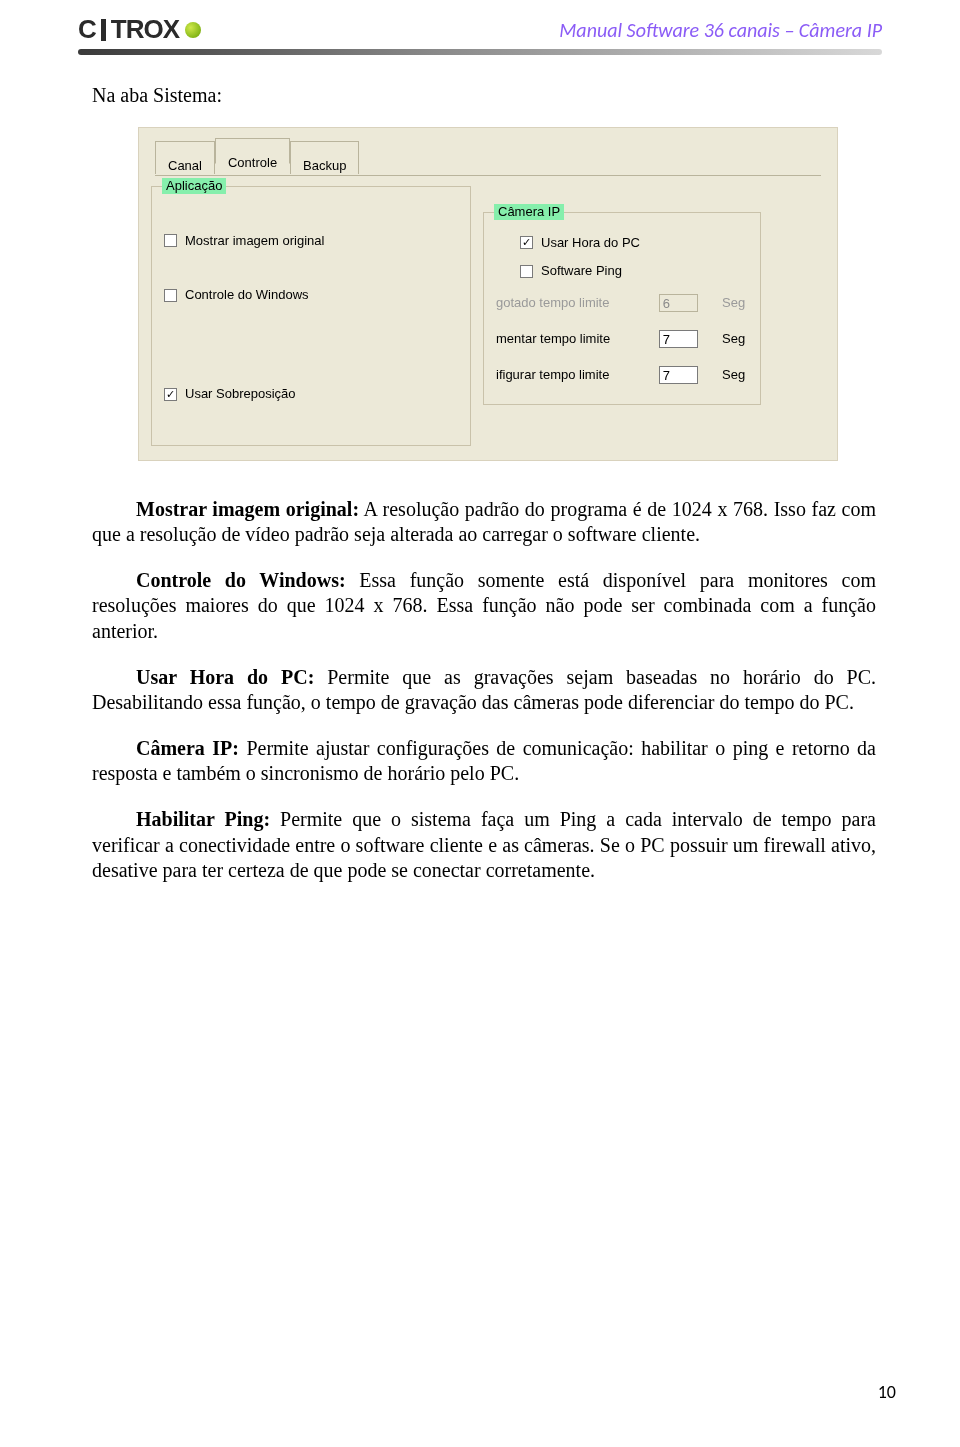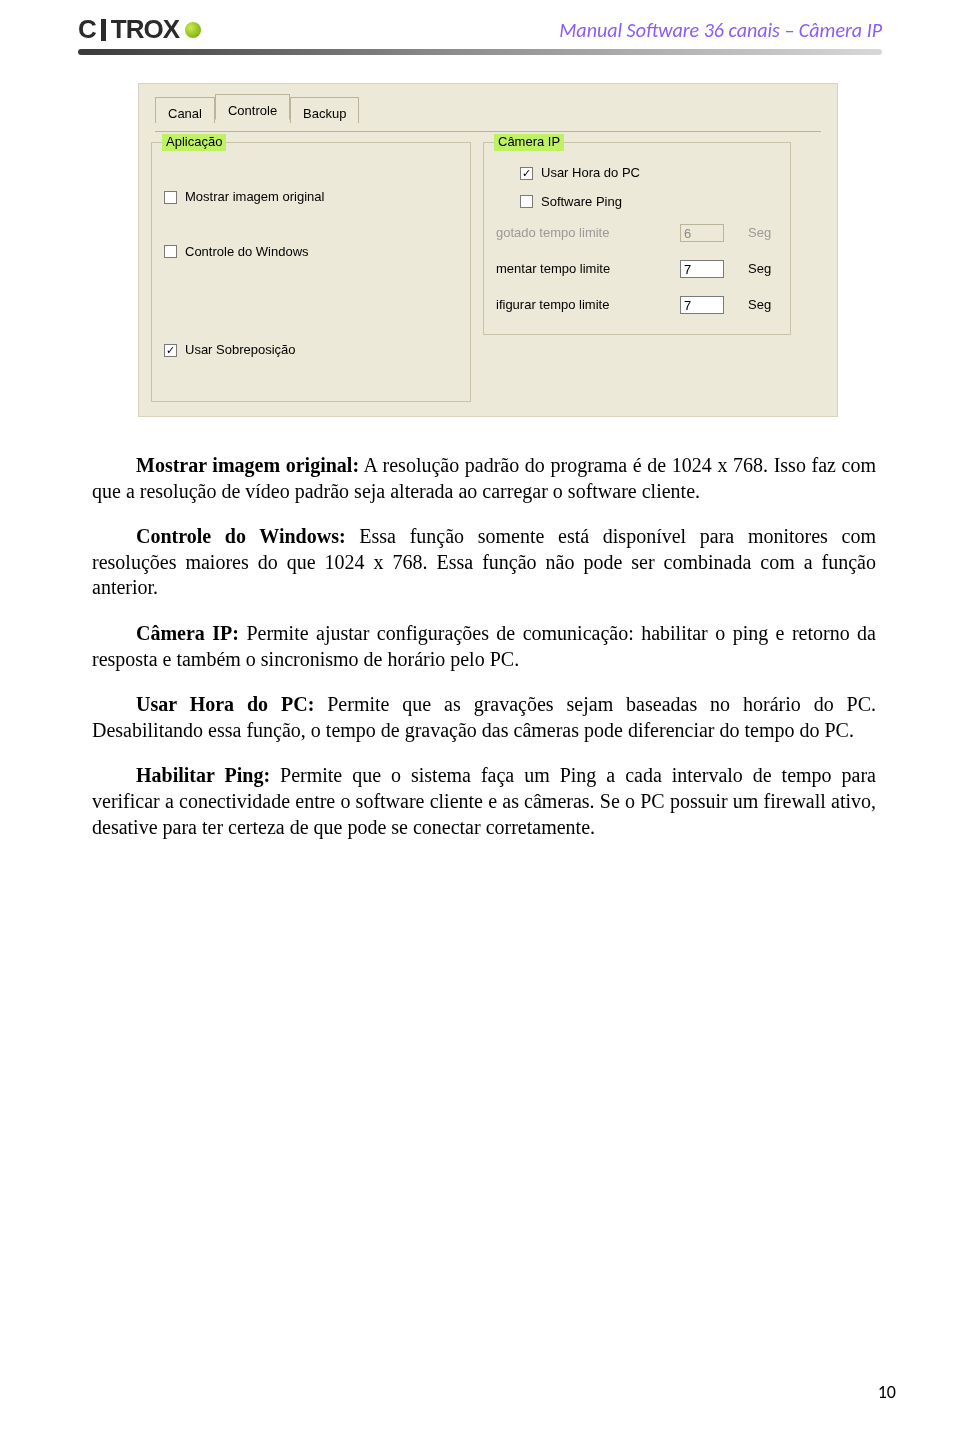--- a/index.html
+++ b/index.html
@@ -57,21 +57,21 @@
     border:1px solid #d9d2bd;
     width: 700px;
     margin-left: 46px;
     font-family: Tahoma, "Segoe UI", Arial, sans-serif;
     font-size: 13px;
     color:#000;
     padding: 10px 8px 14px 8px;
   }
   .tabs-row { display:flex; gap:0; margin: 2px 0 10px 8px; height:26px; }
   .tab {
-    padding: 8px 12px;
+    padding: 16px 12px;
     border:1px solid #b9b49c;
     background:#ece9d8;
     border-bottom: none;
     position: relative;
     top:1px;
     font-size:13px;
   }
   .tab.active {
     background:#ece9d8;
     border-bottom:1px solid #ece9d8;
@@ -86,26 +86,26 @@
   .panels { display:flex; gap:12px; align-items:flex-start; padding:0 4px;}
   .groupbox {
     border:1px solid #c9c2aa;
     background:#ece9d8;
     position:relative;
     padding: 16px 12px 12px 12px;
   }
   .groupbox .legend {
     position:absolute;
     top:-9px; left:10px;
-    background:#bef264;
+    background:#86efac;
     padding:0 4px;
     font-size:13px;
   }
   .gb-left { width: 320px; min-height: 260px; }
-  .gb-right { width: 308px; }
+  .gb-right { width: 278px; margin-top: 26px; }
   .row { display:flex; align-items:center; gap:8px; margin: 6px 0; font-size:13px; }
   .cb {
     width:13px; height:13px;
     border:1px solid #7a7a7a;
     background:#fff;
     display:inline-flex; align-items:center; justify-content:center;
     font-size:11px; line-height:1;
     color:#000;
   }
   .textbox {
@@ -145,20 +145,21 @@
     <span class="logo-i"></span>
     <span class="logo-text">TROX</span>
     <span class="logo-dot"></span>
   </div>
   <div class="header-title">Manual Software 36 canais – Câmera IP</div>
 </div>
 <div class="header-rule"></div>
 
 <div class="content">
 
+  <div class="section-title">Na aba Sistema:</div>
 
   <div class="app-shot">
     <div class="tabs-row">
       <div class="tab">Canal</div>
       <div class="tab active">Controle</div>
       <div class="tab">Backup</div>
     </div>
     <div class="tabs-underline"></div>
 
     <div class="panels">
@@ -220,26 +221,26 @@
 
   <p class="body indented">
     <span class="b">Mostrar imagem original:</span><span> A resolução padrão do programa é de 1024 x 768. Isso faz com que a resolução de vídeo padrão seja alterada ao carregar  o software cliente.</span>
   </p>
 
   <p class="body indented">
     <span class="b">Controle do Windows:</span><span> Essa função somente está disponível para monitores com resoluções maiores do que 1024 x 768. Essa função não pode ser combinada com a função anterior.</span>
   </p>
 
   <p class="body indented">
+    <span class="b">Usar Hora do PC:</span><span> Permite que as gravações sejam baseadas no horário do PC. Desabilitando essa função, o tempo de gravação das câmeras pode diferenciar do tempo do PC.</span>
+  </p>
+
+  <p class="body indented">
     <span class="b">Câmera IP:</span><span> Permite ajustar configurações de comunicação: habilitar o ping e retorno da resposta e também o sincronismo de horário pelo PC.</span>
   </p>
 
   <p class="body indented">
-    <span class="b">Usar Hora do PC:</span><span> Permite que as gravações sejam baseadas no horário do PC. Desabilitando essa função, o tempo de gravação das câmeras pode diferenciar do tempo do PC.</span>
-  </p>
-
-  <p class="body indented">
     <span class="b">Habilitar Ping:</span><span> Permite que o sistema faça um Ping a cada intervalo de tempo para verificar a conectividade entre o software cliente e as câmeras. Se o PC possuir um firewall ativo, desative para ter certeza de que pode se conectar corretamente.</span>
   </p>
 
 </div>
 
 <div class="page-num">10</div>
 
 </body></html>

